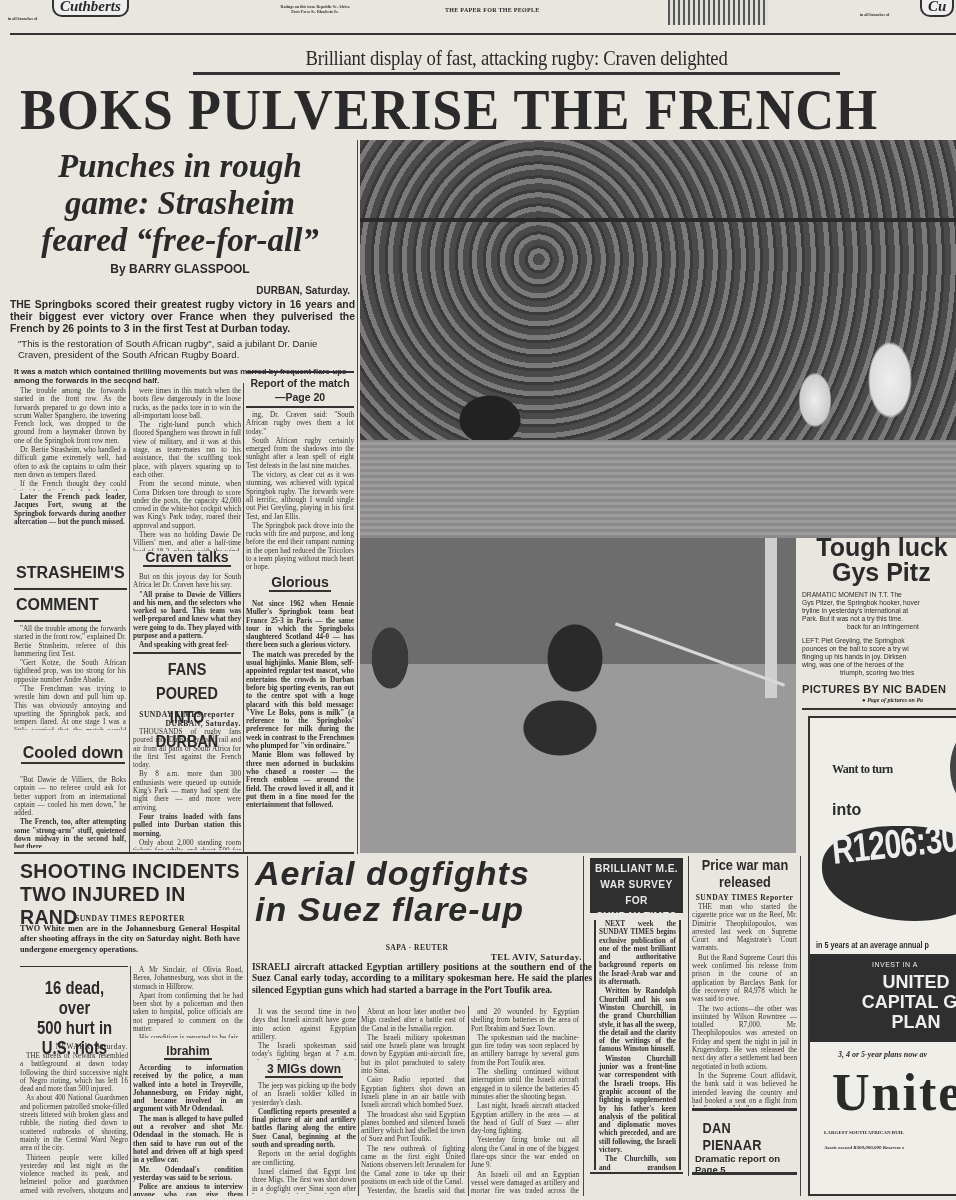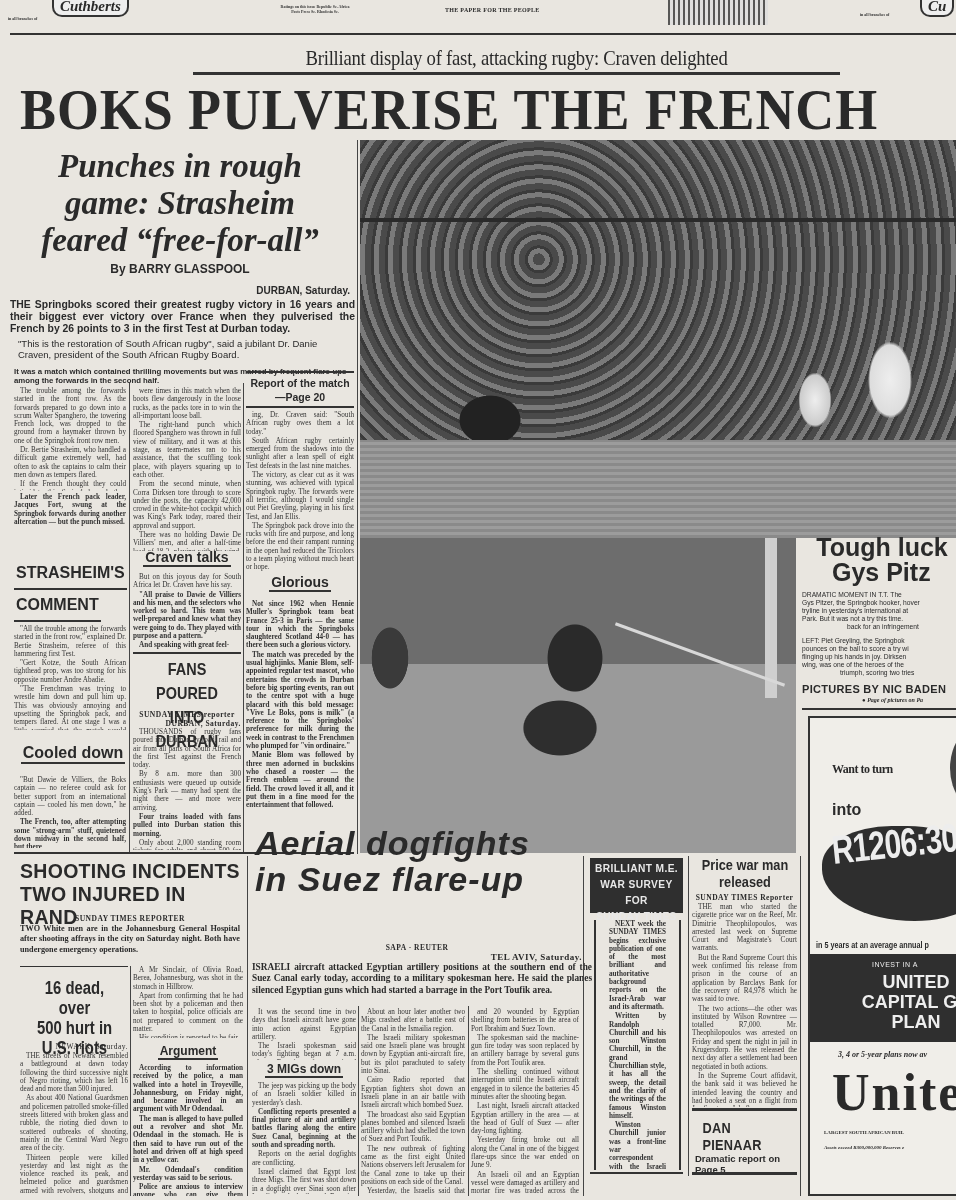--- a/index.html
+++ b/index.html
@@ -117,21 +117,21 @@
   .ad .plans { position: absolute; left: 28px; top: 332px; font-family: "Liberation Serif", serif; font-weight: bold; font-style: italic; font-size: 8px; white-space: nowrap; }
   .ad .logo { position: absolute; left: 22px; top: 345px; font-family: "Liberation Serif", serif; font-weight: bold; font-size: 52px; white-space: nowrap; letter-spacing: 2px; }
   .ad .largest { position: absolute; left: 14px; top: 412px; font-family: "Liberation Serif", serif; font-weight: bold; font-size: 5px; white-space: nowrap; }
   .ad .assets { position: absolute; left: 14px; top: 427px; font-family: "Liberation Serif", serif; font-weight: bold; font-style: italic; font-size: 5px; white-space: nowrap; }
 
   
   .rand-head { left: 20px; top: 860px; width: 225px; font-family: "Liberation Sans", sans-serif; font-weight: bold; font-size: 19.5px; line-height: 23px; letter-spacing: .3px; }
   .reporter { font-family: "Liberation Serif", serif; font-weight: bold; font-size: 7.5px; text-align: center; letter-spacing: .5px; }
   .rand-intro { left: 20px; top: 924px; width: 220px; font-family: "Liberation Serif", serif; font-weight: bold; font-size: 8.2px; line-height: 10.4px; text-align: justify; }
   .riots-head { left: 22px; top: 978px; width: 105px; text-align: center; font-family: "Liberation Sans", sans-serif; font-weight: bold; font-size: 17.5px; line-height: 20px; transform: scaleX(.85); transform-origin: center; }
-  .suez-head { left: 255px; top: 825px; width: 330px; font-family: "Liberation Sans", sans-serif; font-weight: bold; font-style: italic; font-size: 34px; line-height: 36px; letter-spacing: 1px; white-space: nowrap; }
+  .suez-head { left: 255px; top: 855px; width: 330px; font-family: "Liberation Sans", sans-serif; font-weight: bold; font-style: italic; font-size: 34px; line-height: 36px; letter-spacing: 1px; white-space: nowrap; }
   .suez-intro { left: 252px; top: 962px; width: 340px; font-family: "Liberation Serif", serif; font-weight: bold; font-size: 9.3px; line-height: 11.3px; text-align: justify; }
   .me-box { left: 590px; top: 858px; width: 93px; height: 55px; background: #2f2f2f; color: #e8e8e8; font-family: "Liberation Sans", sans-serif; font-weight: bold; font-size: 10.2px; line-height: 16px; text-align: center; padding-top: 3px; letter-spacing: .4px; }
   .price-head { left: 690px; top: 856px; width: 110px; text-align: center; font-family: "Liberation Sans", sans-serif; font-weight: bold; font-size: 15px; line-height: 17px; transform: scaleX(.85); transform-origin: center; }
   .dan-box { left: 695px; top: 1113px; width: 100px; height: 60px; text-align: left; }
   .dan-box .dan { font-family: "Liberation Sans", sans-serif; font-weight: bold; font-size: 15px; transform: scaleX(.85); letter-spacing: .3px; margin-top: 6px; }
   .dan-box .rep { font-family: "Liberation Sans", sans-serif; font-weight: bold; font-size: 9.5px; line-height: 11px; }
 </style>
 </head>
 <body>
 
@@ -305,21 +305,21 @@
   <p>Thirteen people were killed yesterday and last night as the violence reached its peak, and helmeted police and guardsmen armed with revolvers, shotguns and rifles with fixed bayonets, fought savage battles with snipers on rooftops and other vantage points.—Sapa-Reuter.</p>
 </div>
 
 <div class="abs body-text" style="left:133px;top:966px;width:110px;height:72px;overflow:hidden;">
   <p>A Mr Sinclair, of Olivia Road, Berea, Johannesburg, was shot in the stomach in Hillbrow.</p>
   <p>Apart from confirming that he had been shot by a policeman and then taken to hospital, police officials are not prepared to comment on the matter.</p>
   <p>His condition is reported to be fair.</p>
 
 </div>
 <div class="abs subhead" style="left:133px;top:1044px;width:110px;font-size:12px;">
-  <span class="subhead-ul">Argument</span>
+  <span class="subhead-ul">Ibrahim</span>
 </div>
 <div class="abs body-text" style="left:133px;top:1064px;width:110px;height:132px;overflow:hidden;">
   <p class="bold">According to information received by the police, a man walked into a hotel in Troyeville, Johannesburg, on Friday night, and became involved in an argument with Mr Odendaal.</p>
   <p class="bold">The man is alleged to have pulled out a revolver and shot Mr. Odendaal in the stomach. He is then said to have run out of the hotel and driven off at high speed in a yellow car.</p>
   <p class="bold">Mr. Odendaal's condition yesterday was said to be serious.</p>
   <p class="bold">Police are anxious to interview anyone who can give them information about the shooting.</p>
 </div>
 <div class="vrule" style="left:247px;top:856px;height:340px;"></div>
 
 <div class="abs suez-head">
@@ -361,21 +361,21 @@
   <p>Yesterday firing broke out all along the Canal in one of the biggest flare-ups since the war ended on June 9.</p>
   <p>An Israeli oil and an Egyptian vessel were damaged as artillery and mortar fire was traded across the Canal. Israeli gunners said they scored hits on three Egyptian tanks.</p>
 </div>
 <div class="vrule" style="left:583px;top:856px;height:340px;"></div>
 
 <div class="abs me-box">
   <div>BRILLIANT M.E.</div>
   <div>WAR SURVEY FOR</div>
   <div>SUNDAY TIMES</div>
 </div>
-<div class="abs body-text" style="left:594px;top:920px;width:87px;height:250px;overflow:hidden;border-left:2px solid #333;border-right:2px solid #333;padding:0 13px;">
+<div class="abs body-text" style="left:594px;top:920px;width:87px;height:250px;overflow:hidden;border-left:2px solid #333;border-right:2px solid #333;padding:0 3px;">
   <p class="bold">NEXT week the SUNDAY TIMES begins exclusive publication of one of the most brilliant and authoritative background reports on the Israel-Arab war and its aftermath.</p>
   <p class="bold">Written by Randolph Churchill and his son Winston Churchill, in the grand Churchillian style, it has all the sweep, the detail and the clarity of the writings of the famous Winston himself.</p>
   <p class="bold">Winston Churchill junior was a front-line war correspondent with the Israeli troops. His graphic account of the fighting is supplemented by his father's keen analysis of the political and diplomatic moves which preceded, and are still following, the Israeli victory.</p>
   <p class="bold">The Churchills, son and grandson respectively of Britain's wartime Premier, present a report that has not been equalled by any other writers for graphic description and depth of first-hand information.</p>
 
 </div>
 <div class="rule" style="left:590px;top:1172px;width:93px;height:2px;"></div>
 <div class="vrule" style="left:688px;top:856px;height:320px;"></div>
 
 <div class="abs price-head">

